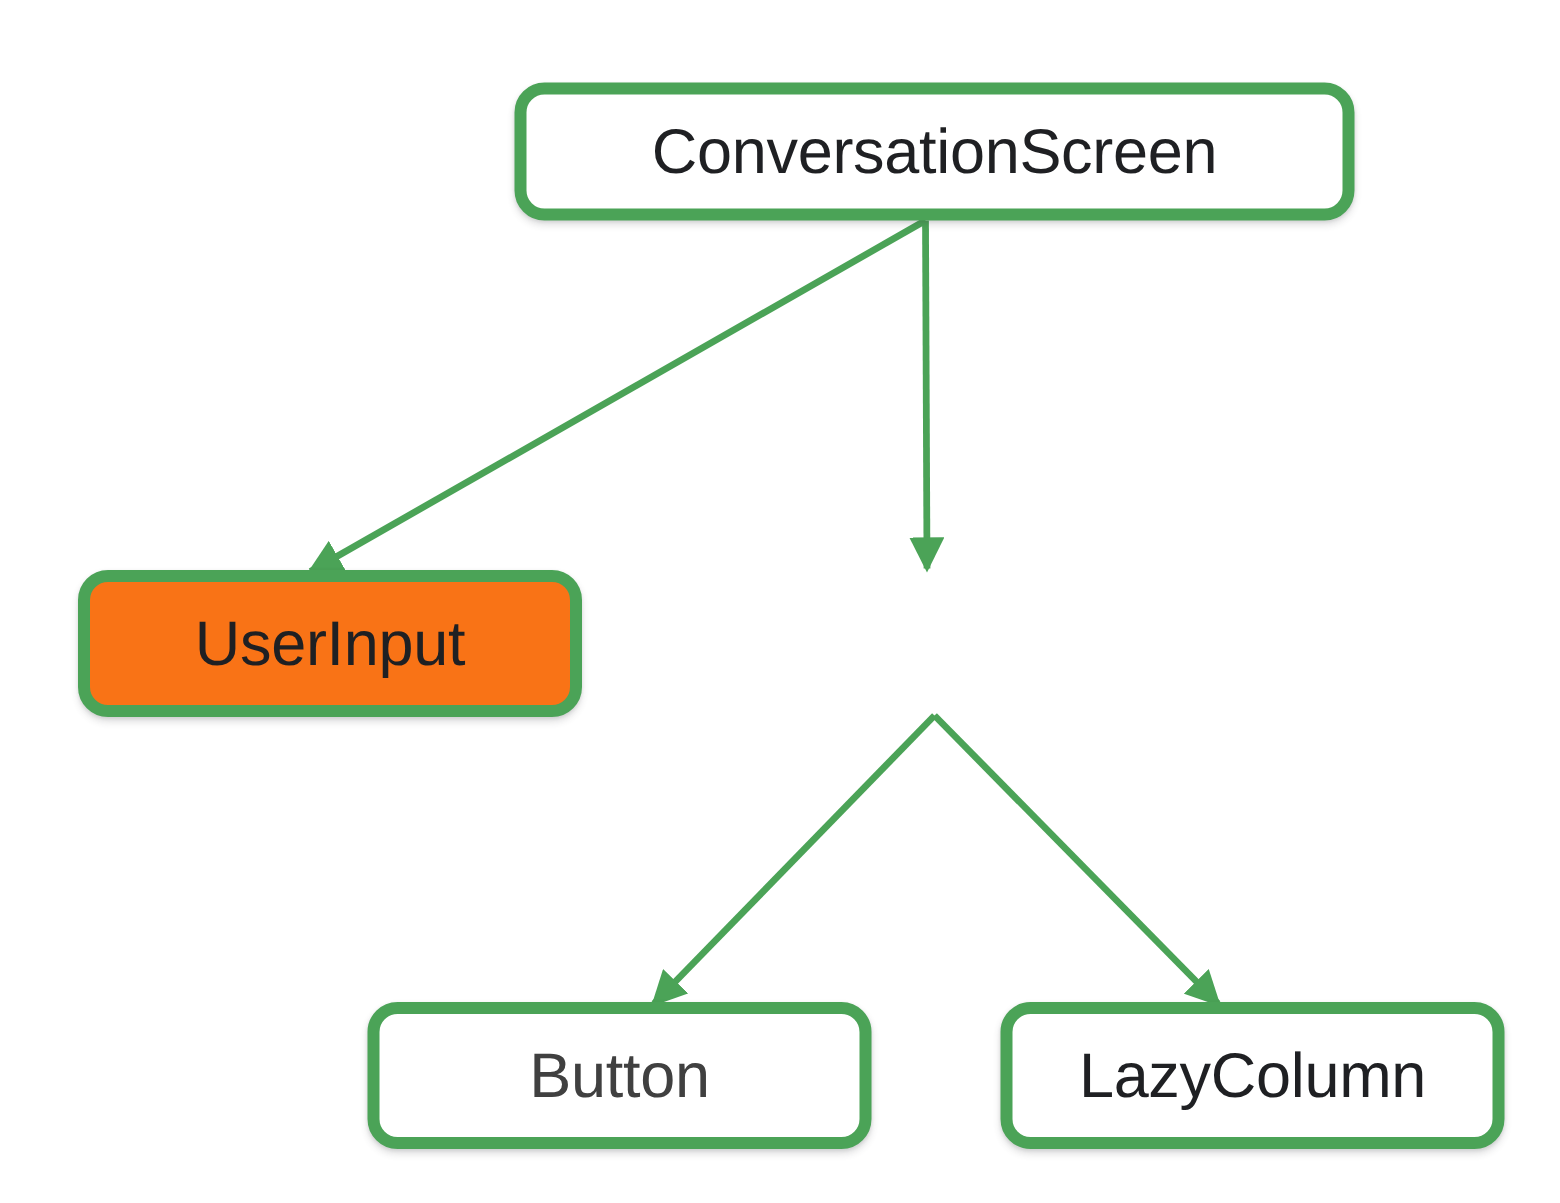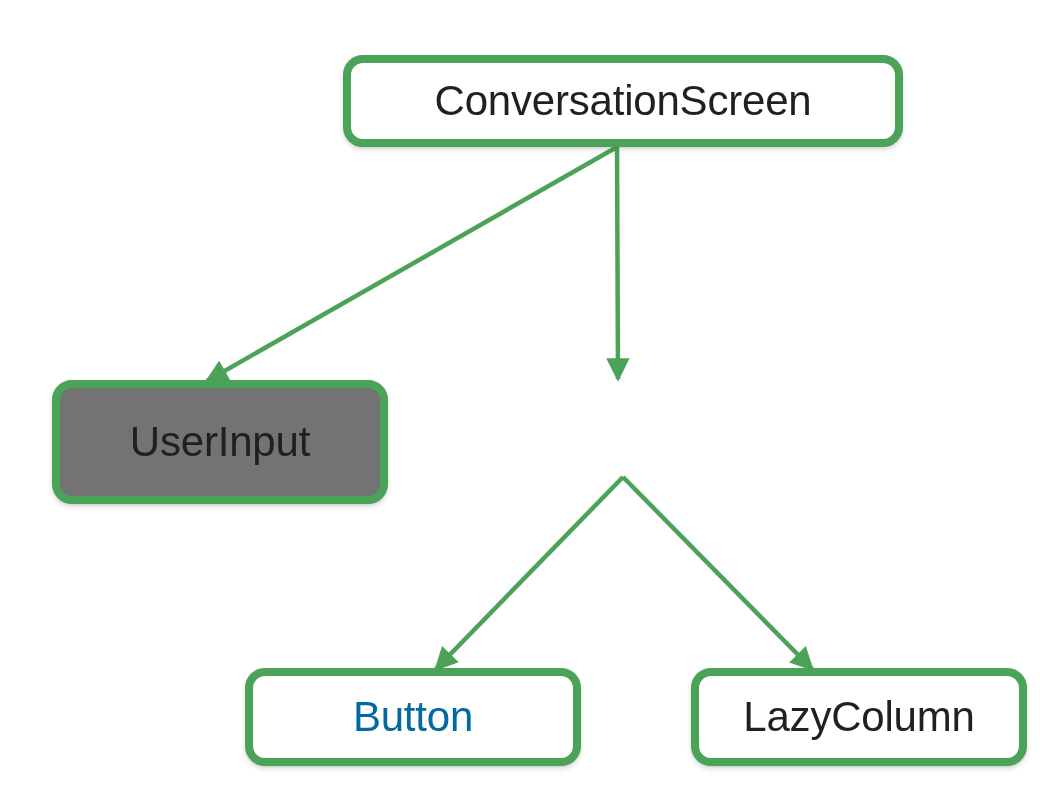--- a/index.html
+++ b/index.html
@@ -70,26 +70,26 @@
         <line x1="617" y1="147" x2="618" y2="379" stroke="#4ba357" stroke-width="4.5" stroke-linecap="butt" marker-end="url(#arrowhead)"></line>
         <line x1="623" y1="477" x2="436" y2="669" stroke="#4ba357" stroke-width="4.5" stroke-linecap="butt" marker-end="url(#arrowhead)"></line>
         <line x1="623" y1="477" x2="812" y2="669" stroke="#4ba357" stroke-width="4.5" stroke-linecap="butt" marker-end="url(#arrowhead)"></line>
       </g>
   </svg>
 
   <div class="node" style="left: 343px; top: 55px; width: 560px; height: 92px; border-color: rgb(75, 163, 87); background: rgb(255, 255, 255);">
     <span class="node-label" style="color: rgb(31, 32, 35);">ConversationScreen</span>
   </div>
 
-  <div class="node" style="left: 52px; top: 380px; width: 336px; height: 124px; border-color: rgb(75, 163, 87); background: #737373;">
+  <div class="node" style="left: 52px; top: 380px; width: 336px; height: 98px; border-color: rgb(75, 163, 87); background: #f97316;">
     <span class="node-label" style="color: rgb(31, 32, 35);">UserInput</span>
   </div>
 
 
   <div class="node" style="left: 245px; top: 668px; width: 336px; height: 98px; border-color: rgb(75, 163, 87); background: rgb(255, 255, 255);">
-    <span class="node-label" style="color: #0369a1;">Button</span>
+    <span class="node-label" style="color: #404040;">Button</span>
   </div>
 
-  <div class="node" style="left: 667px; top: 668px; width: 336px; height: 98px; border-color: rgb(75, 163, 87); background: rgb(255, 255, 255); margin-left: 24px;">
+  <div class="node" style="left: 667px; top: 668px; width: 336px; height: 98px; border-color: rgb(75, 163, 87); background: rgb(255, 255, 255);">
     <span class="node-label" style="color: rgb(31, 32, 35);">LazyColumn</span>
   </div>
 
 </div>
 
 </body></html>

